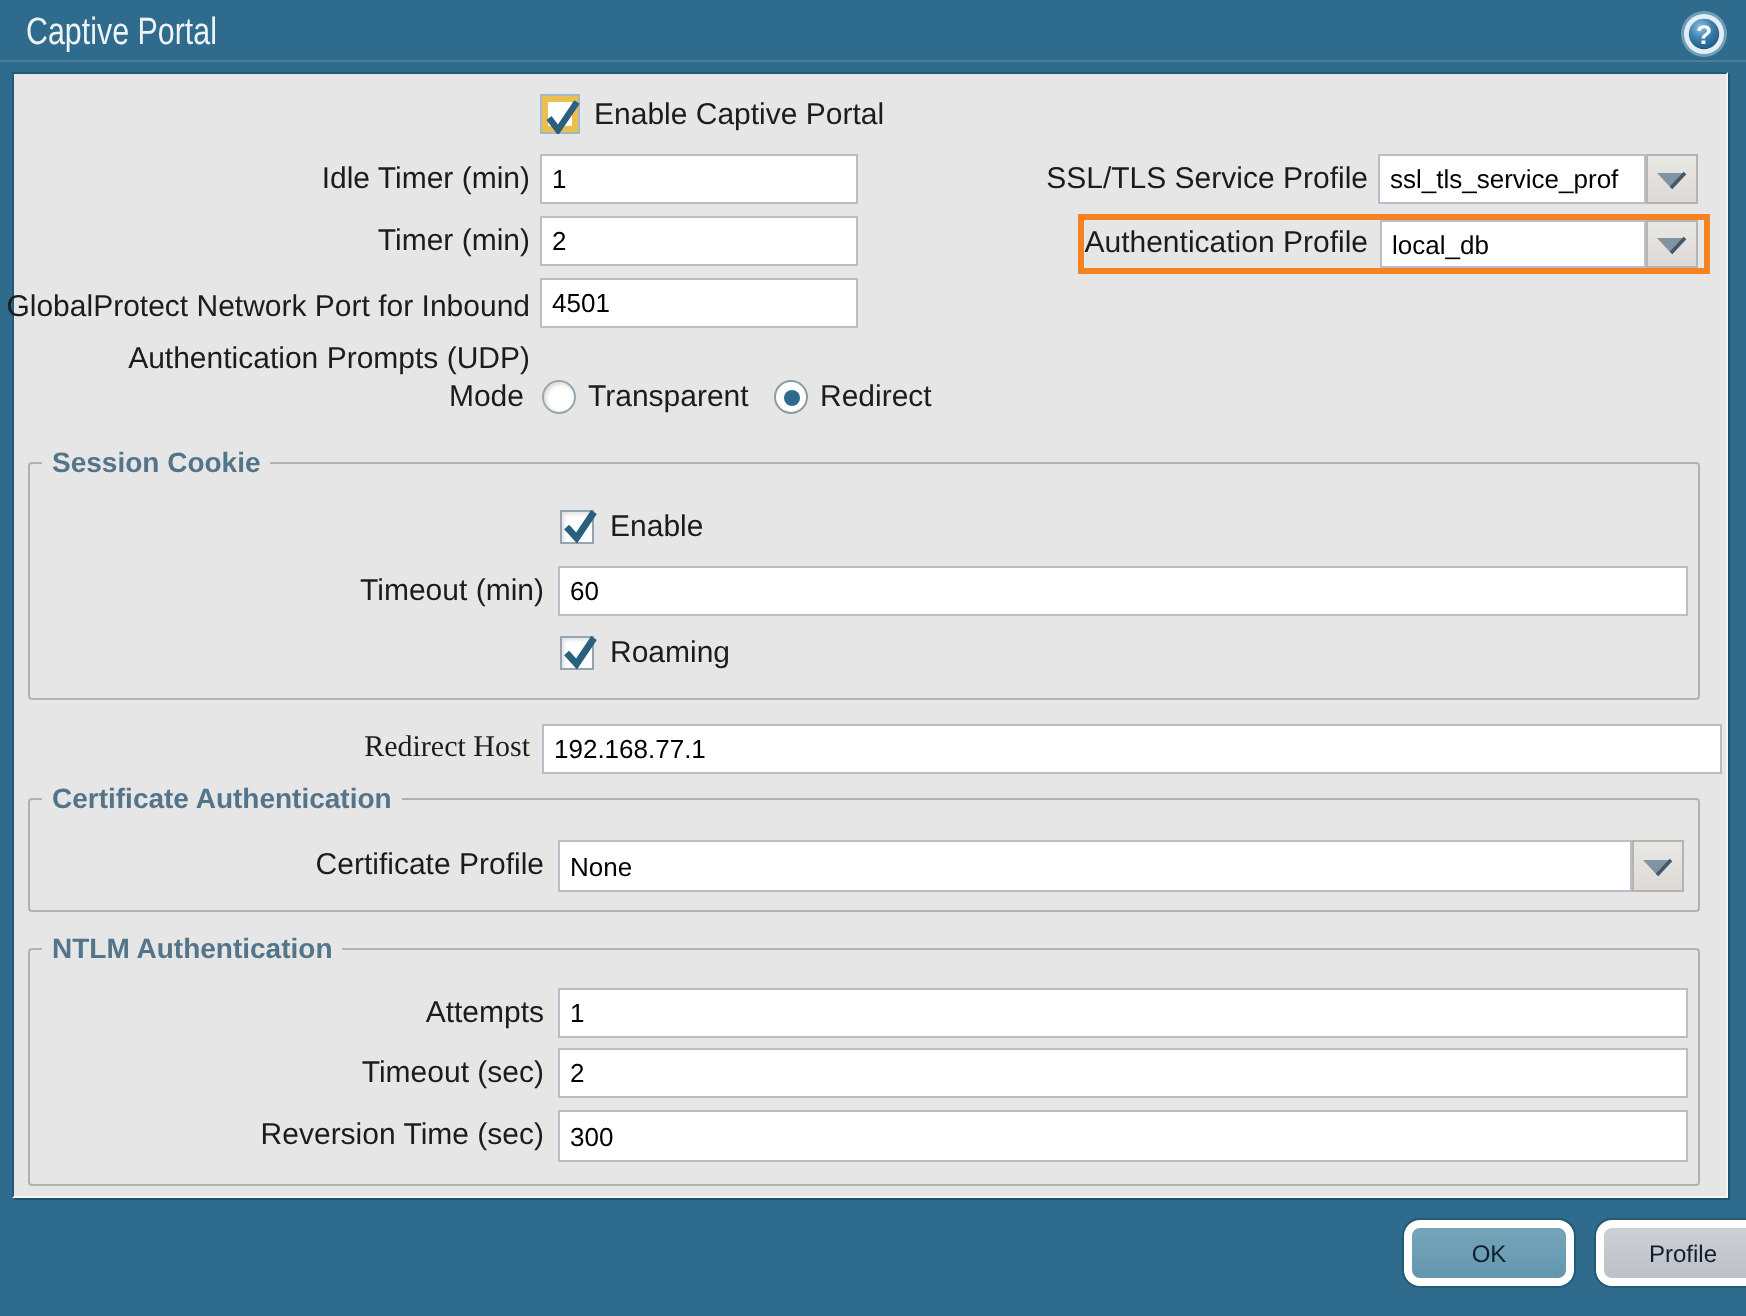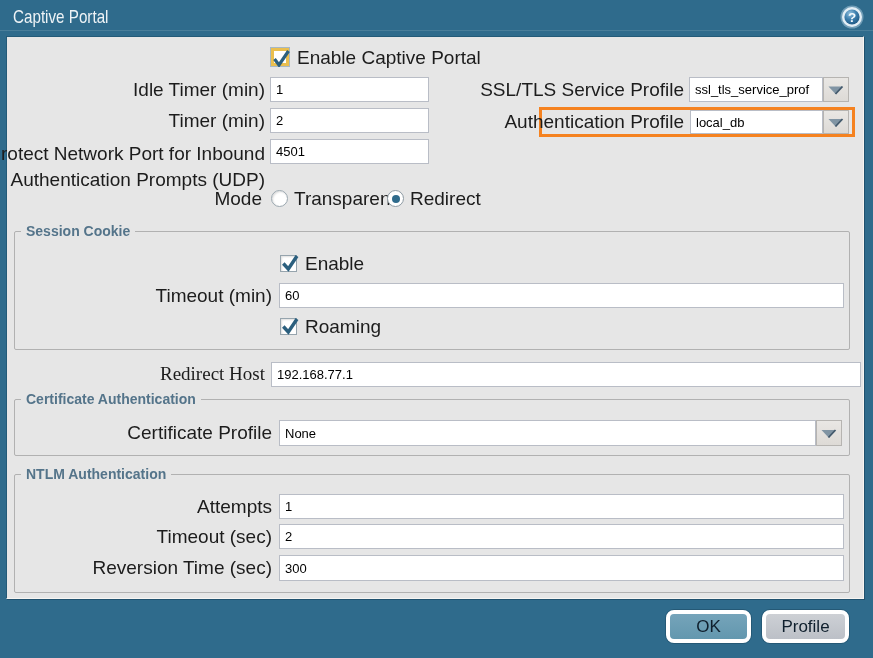--- a/index.html
+++ b/index.html
@@ -5,37 +5,37 @@
   * { margin:0; padding:0; box-sizing:border-box; }
   html,body { width:873px; height:658px; }
   body { position:relative; background:#2f6b8c; font-family:"Liberation Sans",sans-serif; overflow:hidden; }
   .abs { position:absolute; }
   .title { left:13px; top:6px; font-size:19px; color:#eef3f6; transform:scaleX(0.80); transform-origin:left center; white-space:nowrap; }
   .titleline { left:0; top:30px; width:873px; height:1px; background:rgba(255,255,255,0.13); }
   .panel { left:6px; top:36px; width:858px; height:563px; background:#e6e6e6;
            border-left:1px solid #235a78; border-top:1px solid #235a78;
            border-right:1px solid #f7f5f2; border-bottom:1px solid #f7f5f2;
            box-shadow:1px 1px 0 rgba(20,60,85,0.55); }
-  .lbl { font-size:19px; color:#1c1c1c; white-space:nowrap; line-height:16px; }
+  .lbl { font-size:15px; color:#1c1c1c; white-space:nowrap; line-height:16px; }
   .rlbl { text-align:right; }
   .inp { background:#fff; border:1px solid #b9bdc6; font-size:13px; color:#000;
          display:flex; align-items:center; padding-left:5px; white-space:nowrap; overflow:hidden; }
   .cb { width:17px; height:17px; background:#fff; border:1px solid #96a4ad;
         box-shadow:inset 1px 1px 2px rgba(0,0,0,0.13); }
   .cbgold { width:18px; height:18px; background:#fff; border:3px solid #eabf4f; box-shadow:0 0 0 1px #a7b8c4; }
   .radio { width:17px; height:17px; border-radius:50%; background:#fff; border:1px solid #9ba7af;
            box-shadow:inset 1px 1px 2px rgba(0,0,0,0.15); }
   .radio.sel { border:1px solid #8e9ba4; box-shadow:none; display:flex; align-items:center; justify-content:center; }
   .radio.sel::after { content:""; width:8px; height:8px; border-radius:50%; background:#2f6b8c; }
   .fs { border:1px solid #b1b1b1; border-radius:2px; }
   .legend { font-size:14px; font-weight:bold; color:#54748a; background:#e6e6e6; padding:0 5px; line-height:15px; }
   .trig { background:linear-gradient(#e9e7e4,#dddad6); border:1px solid #b6b4b1; }
   .orange { border:3px solid #f58220; }
-  .btn { display:flex; align-items:center; justify-content:center; font-size:17px; color:#0f1f2d;
-         border:4px solid #fff; border-radius:8px; box-shadow:0 0 0 1px rgba(15,50,70,0.3); }
+  .btn { display:flex; align-items:center; justify-content:center; font-size:12px; color:#0f1f2d;
+         border:4px solid #fff; border-radius:8px; box-shadow:0 0 0 1px rgba(15,50,70,0.3);margin-left:36px; }
   .btn.ok { background:linear-gradient(#75a4ba,#6397ae); }
   .btn.cancel { background:linear-gradient(#cdd0d5,#bcc0c7); }
 </style>
 </head>
 <body>
   <div class="abs title">Captive Portal</div>
   <div class="abs titleline"></div>
 
   <svg class="abs" style="left:839px; top:4px;" width="26" height="26" viewBox="0 0 26 26">
     <defs>

